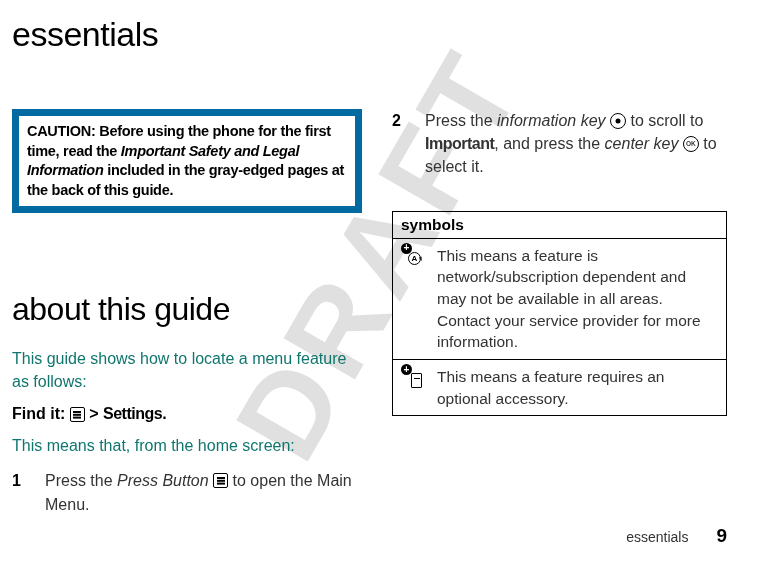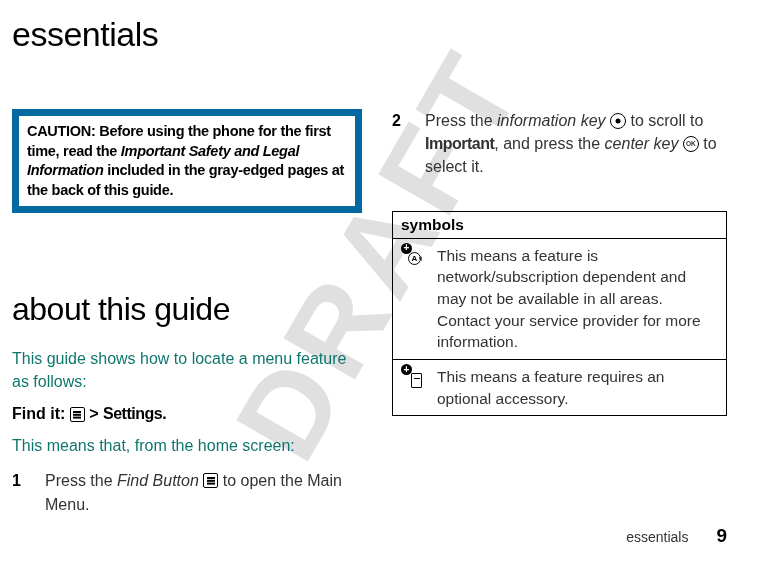--- a/index.html
+++ b/index.html
@@ -299,21 +299,21 @@
         <span class="icon-box icon-menu"></span>
         <strong>&gt;</strong>
         <span class="settings-word">Settings.</span>
       </p>
 
       <p class="body-text">This means that, from the home screen:</p>
 
       <div class="step">
         <div class="step-num">1</div>
         <div class="step-text">
-          <span>Press the </span><span class="italic">Find Button</span>
+          <span>Press the </span><span class="italic">Press Button</span>
           <span class="icon-box icon-menu"></span><span> to open the Main Menu.</span>
         </div>
       </div>
 
     </div>
 
     <div class="col-right">
 
       <div class="step">
         <div class="step-num">2</div>

